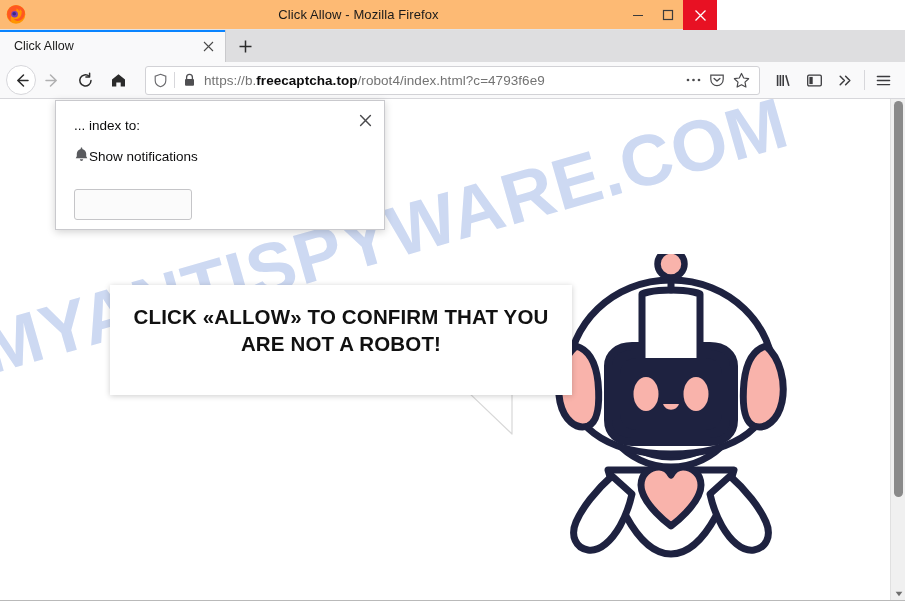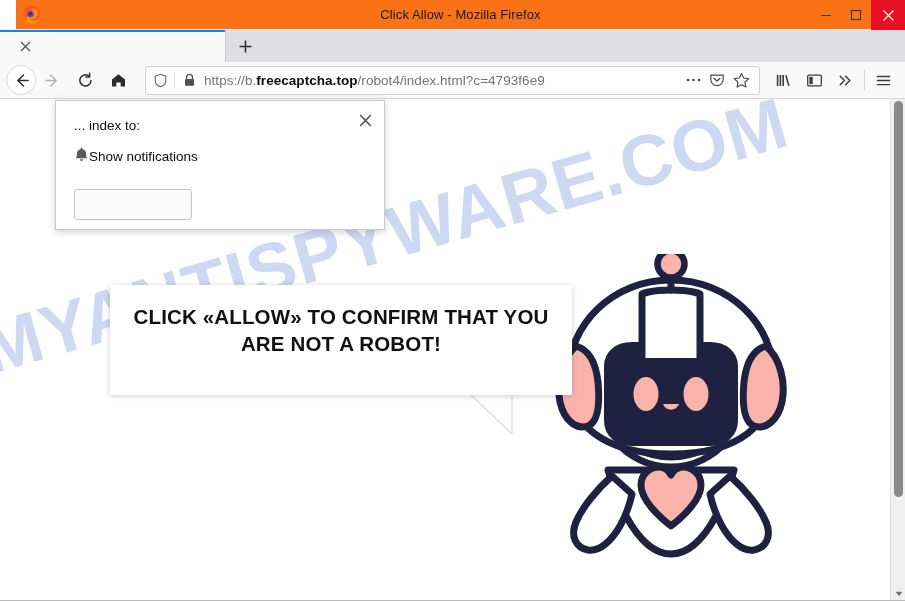--- a/index.html
+++ b/index.html
@@ -16,23 +16,23 @@
     position: relative;
     width: 905px;
     height: 601px;
     overflow: hidden;
     background: #ffffff;
   }
 
   
   .titlebar {
     position: absolute;
-    top: 0; left: 16px;
-    width: 889px; height: 30px;
-    background: #f97316;
+    top: 0; left: 0;
+    width: 717px; height: 30px;
+    background: #fdba74;
     border-bottom: 1px solid #e3e3e5;
     display: flex;
     align-items: center;
   }
   .ff-logo {
     position: absolute;
     left: 5px; top: 3px;
     width: 22px; height: 22px;
   }
   .win-title {
@@ -389,20 +389,21 @@
       <div class="win-btn close">
         <svg width="13" height="13" viewBox="0 0 13 13">
             <path d="M1.5 1.5 L11.5 11.5 M11.5 1.5 L1.5 11.5" stroke="#ffffff" stroke-width="1.3"></path>
           </svg>
       </div>
     </div>
   </div>
 
   <div class="tabstrip">
     <div class="tab">
+      <span class="tab-title">Click Allow</span>
       <span class="tab-close">
         <svg width="11" height="11" viewBox="0 0 11 11">
             <path d="M1 1 L10 10 M10 1 L1 10" stroke="#4a4a4a" stroke-width="1.1"></path>
           </svg>
       </span>
     </div>
     <div class="newtab">
       <svg width="15" height="15" viewBox="0 0 15 15">
           <path d="M7.5 1.5 V13.5 M1.5 7.5 H13.5" stroke="#2b2b2b" stroke-width="1.5"></path>
         </svg>

